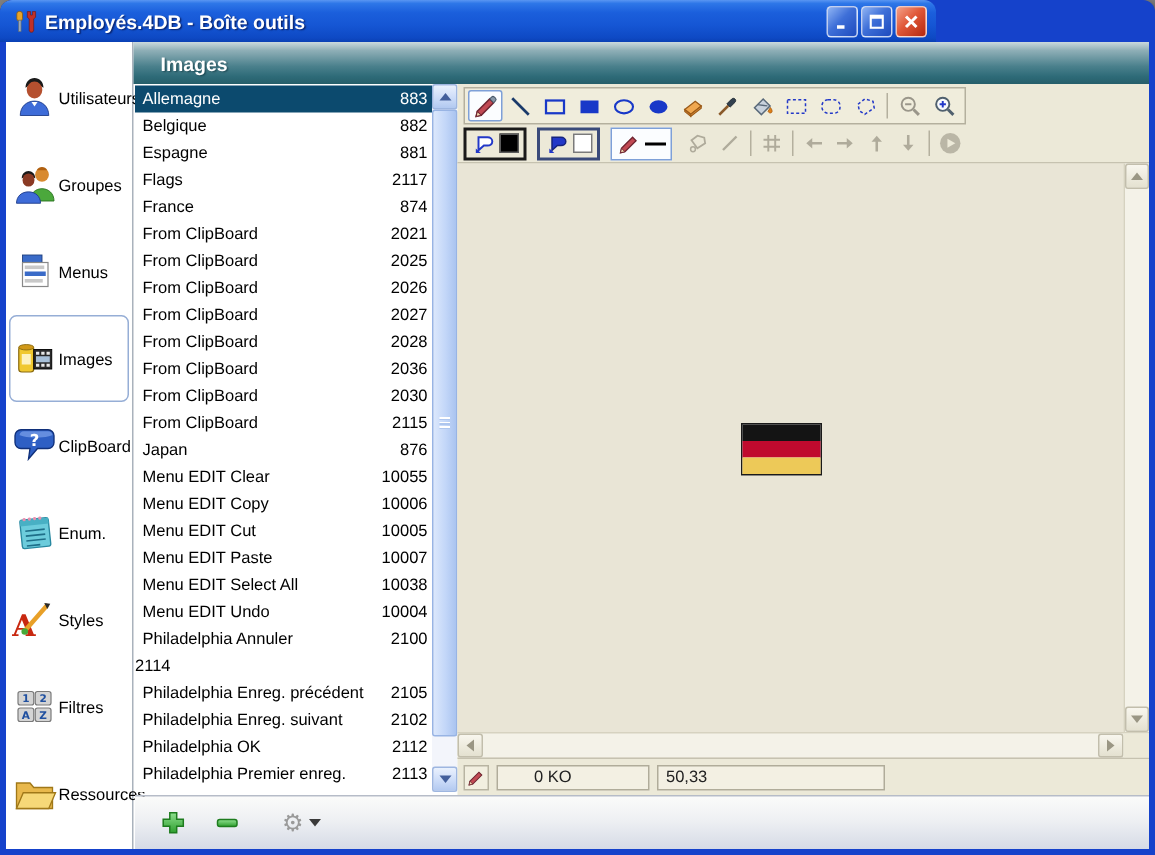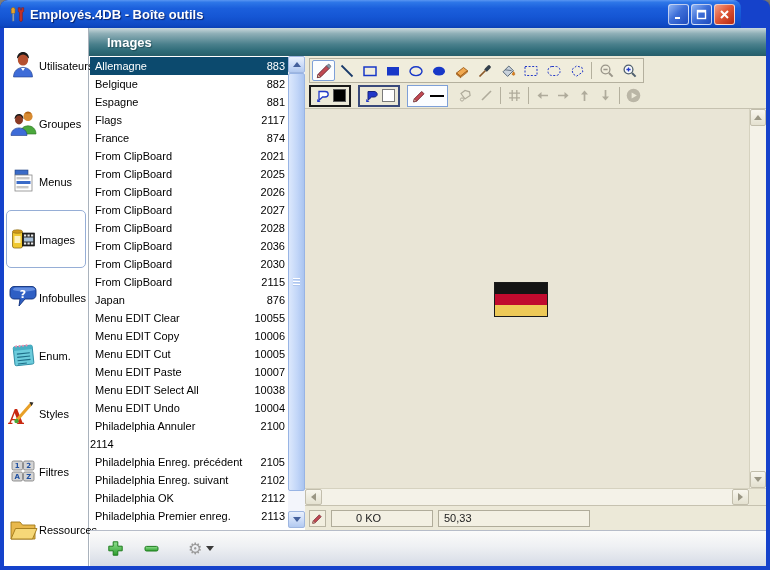--- a/index.html
+++ b/index.html
@@ -3,21 +3,21 @@
 <meta charset="utf-8">
 <style>
   * { box-sizing: border-box; margin: 0; padding: 0; }
   html,body { background:#7F7F7F; }
   body { font-family:"Liberation Sans", sans-serif; }
 
   .window { position:relative; width:770px; height:570px; background:#1542CB;
             border-radius:8px 8px 0 0; overflow:hidden; box-shadow:2px 2px 6px rgba(0,0,0,.4); }
 
   
-  .titlebar { position:absolute; left:0; top:0; width:741px; height:28px;
+  .titlebar { position:absolute; left:0; top:0; width:624px; height:28px;
     background:linear-gradient(180deg,#5A96F2 0%,#2E77E8 8%,#1B5FDC 30%,#1556D4 60%,#0E49C4 90%,#0A40B4 100%);
     border-radius:8px 8px 0 0; display:flex; align-items:center; padding:0 6px; }
   .title-icon { width:17px; height:17px; margin:0 5px 0 2px; flex:0 0 auto; }
   .title-text { color:#FFF; font-weight:bold; font-size:13px; text-shadow:1px 1px 1px rgba(0,0,40,.6); flex:1; white-space:nowrap; }
   .win-btns { display:flex; gap:2px; }
   .wbtn { width:21px; height:21px; border-radius:3px; border:1px solid rgba(255,255,255,.7);
           display:flex; align-items:center; justify-content:center; }
   .wbtn.min, .wbtn.max { background:linear-gradient(135deg,#8FB4F4 0%,#3E6FD8 45%,#1E4BBE 100%); }
   .wbtn.close { background:linear-gradient(135deg,#F4A088 0%,#E05838 45%,#B42810 100%); }
 
@@ -225,21 +225,21 @@
       </div>
 
       <div class="side-item">
         <span class="sicon">
           <svg viewBox="0 0 32 32">
               <path d="M7 5.5h18c2.2 0 4 1.8 4 4v4.5c0 2.2-1.8 4-4 4h-7l-6 7 1-7H7c-2.2 0-4-1.8-4-4V9.5c0-2.2 1.8-4 4-4z" fill="#2E5FC4" stroke="#10307A" stroke-width=".9"></path>
               <path d="M7 6.5h18c1.8 0 3 1.2 3 2.6 0 0-4.5 1.6-11 1.6S6 9.1 6 9.1c0-1.4 1.2-2.6 3-2.6z" fill="#6E96E4" opacity=".85"></path>
               <text x="16" y="16.6" font-family="DejaVu Sans, sans-serif" font-size="11" font-weight="bold" fill="#FFF" text-anchor="middle">?</text>
             </svg>
         </span>
-        <span class="slabel">Infobulles</span>
+        <span class="slabel">ClipBoard</span>
       </div>
 
       <div class="side-item">
         <span class="sicon">
           <svg viewBox="0 0 32 32">
               <g transform="rotate(-6 16 16)">
                 <rect x="7" y="7" width="19" height="19" rx="1.5" fill="#6CCCDC" stroke="#2888A0" stroke-width=".9"></rect>
                 <rect x="7" y="7" width="19" height="4" fill="#48B0C4"></rect>
                 <circle cx="10" cy="6.8" r="1.1" fill="#E890B0"></circle>
                 <circle cx="13.5" cy="6.8" r="1.1" fill="#E890B0"></circle>

